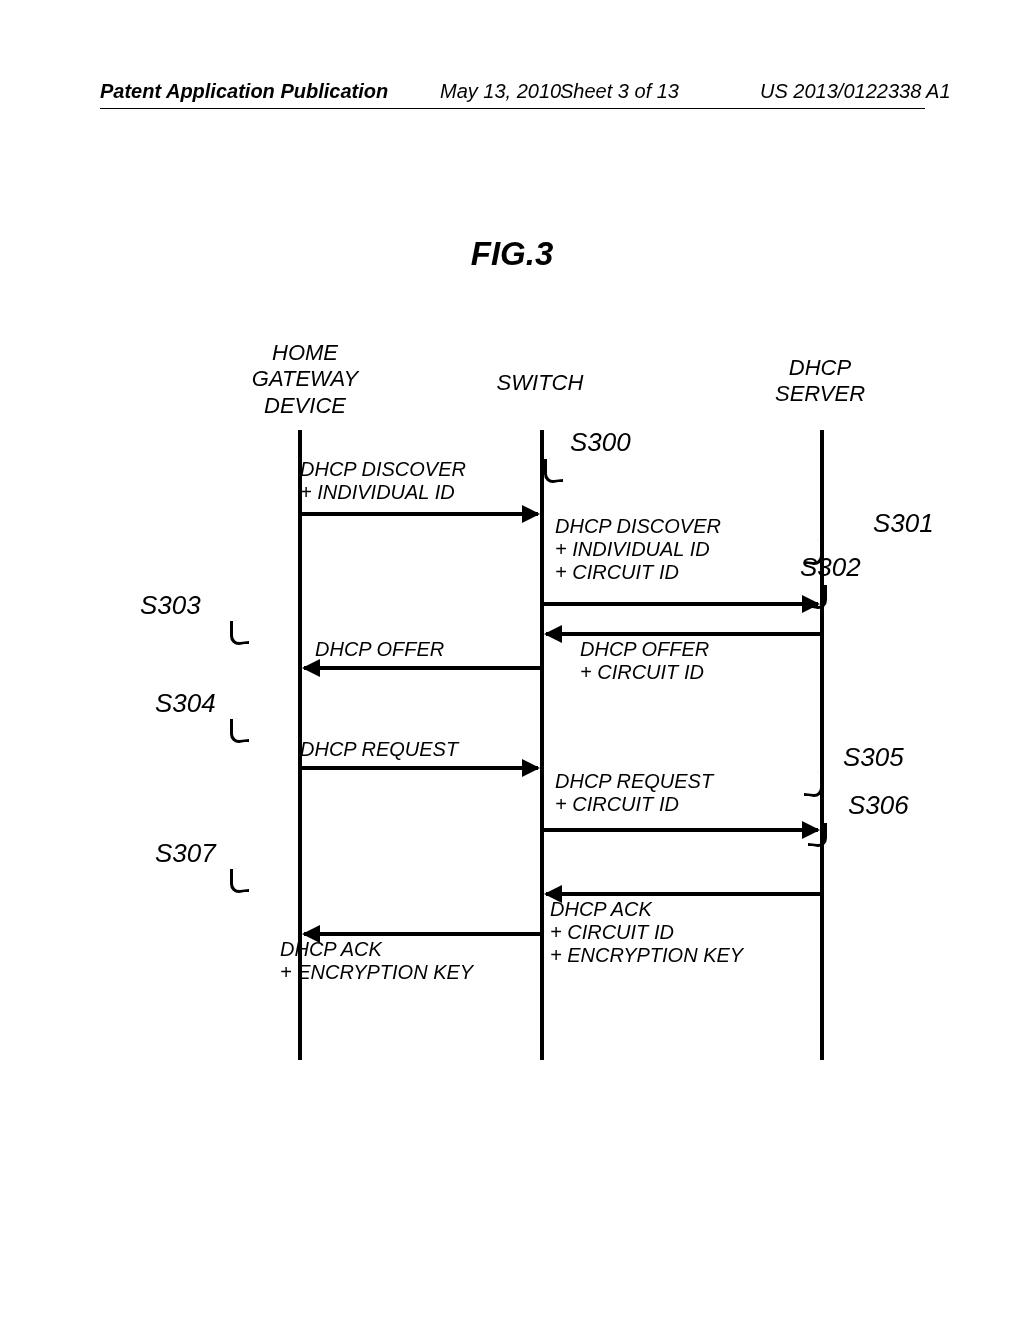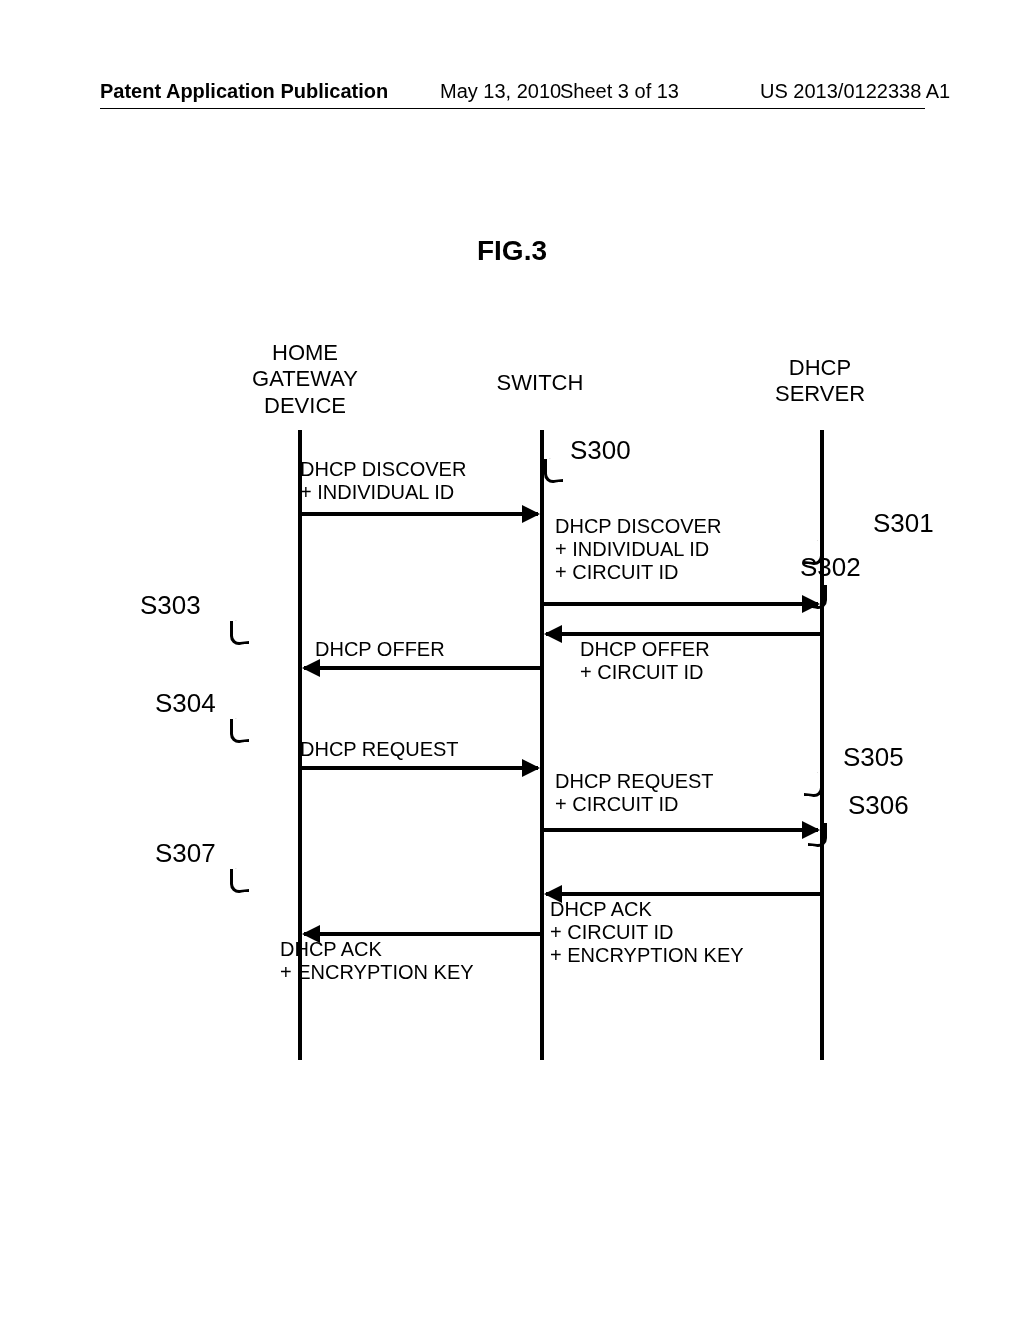--- a/index.html
+++ b/index.html
@@ -8,20 +8,21 @@
     background: #fff;
     font-family: Arial, Helvetica, sans-serif;
     width: 1024px;
     height: 1320px;
     position: relative;
   }
   .page {
     position: relative;
     width: 1024px;
     height: 1184px;
+    font-style: italic;
   }
   .header {
     position: absolute;
     top: 80px;
     left: 0;
     width: 1024px;
     font-size: 20px;
     color: #000;
   }
   .header-left {
@@ -51,21 +52,21 @@
     left: 100px;
     width: 825px;
     height: 0;
     border-top: 1px solid #000;
   }
   .fig-title {
     position: absolute;
     top: 235px;
     width: 1024px;
     text-align: center;
-    font-size: 28px;
+    font-size: 33px;
     font-weight: bold;
     color: #000;
   }
   .diagram {
     position: absolute;
     top: 340px;
     left: 0;
     width: 1024px;
   }
   .actor {
@@ -160,21 +161,21 @@
     <div class="actor" style="left:225px; width:160px;">HOME<br>GATEWAY<br>DEVICE</div>
     <div class="actor" style="left:470px; width:140px; top:30px;">SWITCH</div>
     <div class="actor" style="left:750px; width:140px; top:15px;">DHCP<br>SERVER</div>
 
     <div class="lifeline" style="left:298px;"></div>
     <div class="lifeline" style="left:540px;"></div>
     <div class="lifeline" style="left:820px;"></div>
 
     <div class="msg" style="left:300px; top:118px; width:240px;">DHCP DISCOVER<br>+ INDIVIDUAL ID</div>
     <div class="arrow right" style="left:302px; top:172px; width:236px;"></div>
-    <div class="step" style="left:570px; top:87px;margin-top:8px;">S300</div>
+    <div class="step" style="left:570px; top:87px;">S300</div>
     <div class="tick" style="left:544px; top:118px;"></div>
 
     <div class="msg" style="left:555px; top:175px; width:255px;">DHCP DISCOVER<br>+ INDIVIDUAL ID<br>+ CIRCUIT ID</div>
     <div class="arrow right" style="left:544px; top:262px; width:274px;"></div>
     <div class="step" style="left:845px; top:168px;margin-left:28px;">S301</div>
     <div class="tick-r" style="left:804px; top:200px;"></div>
 
     <div class="msg" style="left:580px; top:298px; width:240px;">DHCP OFFER<br>+ CIRCUIT ID</div>
     <div class="arrow left" style="left:546px; top:292px; width:274px;"></div>
     <div class="step" style="left:800px; top:212px;">S302</div>

